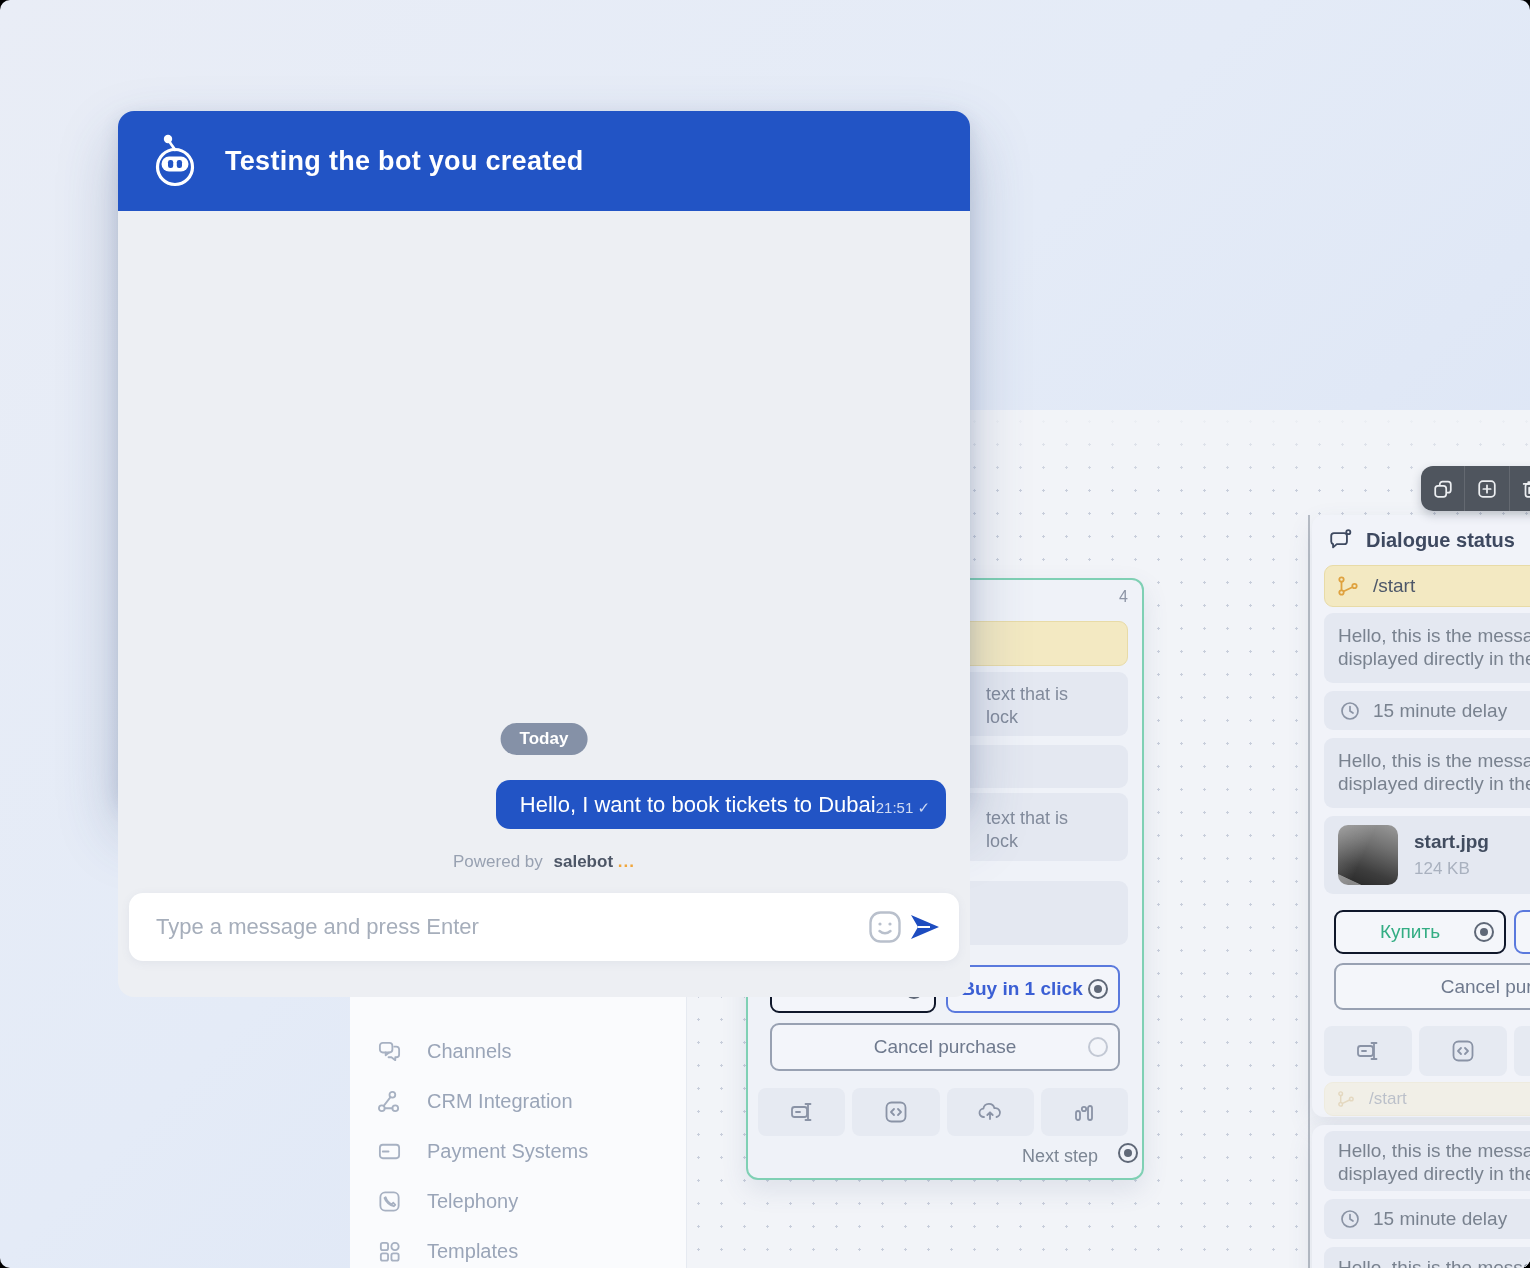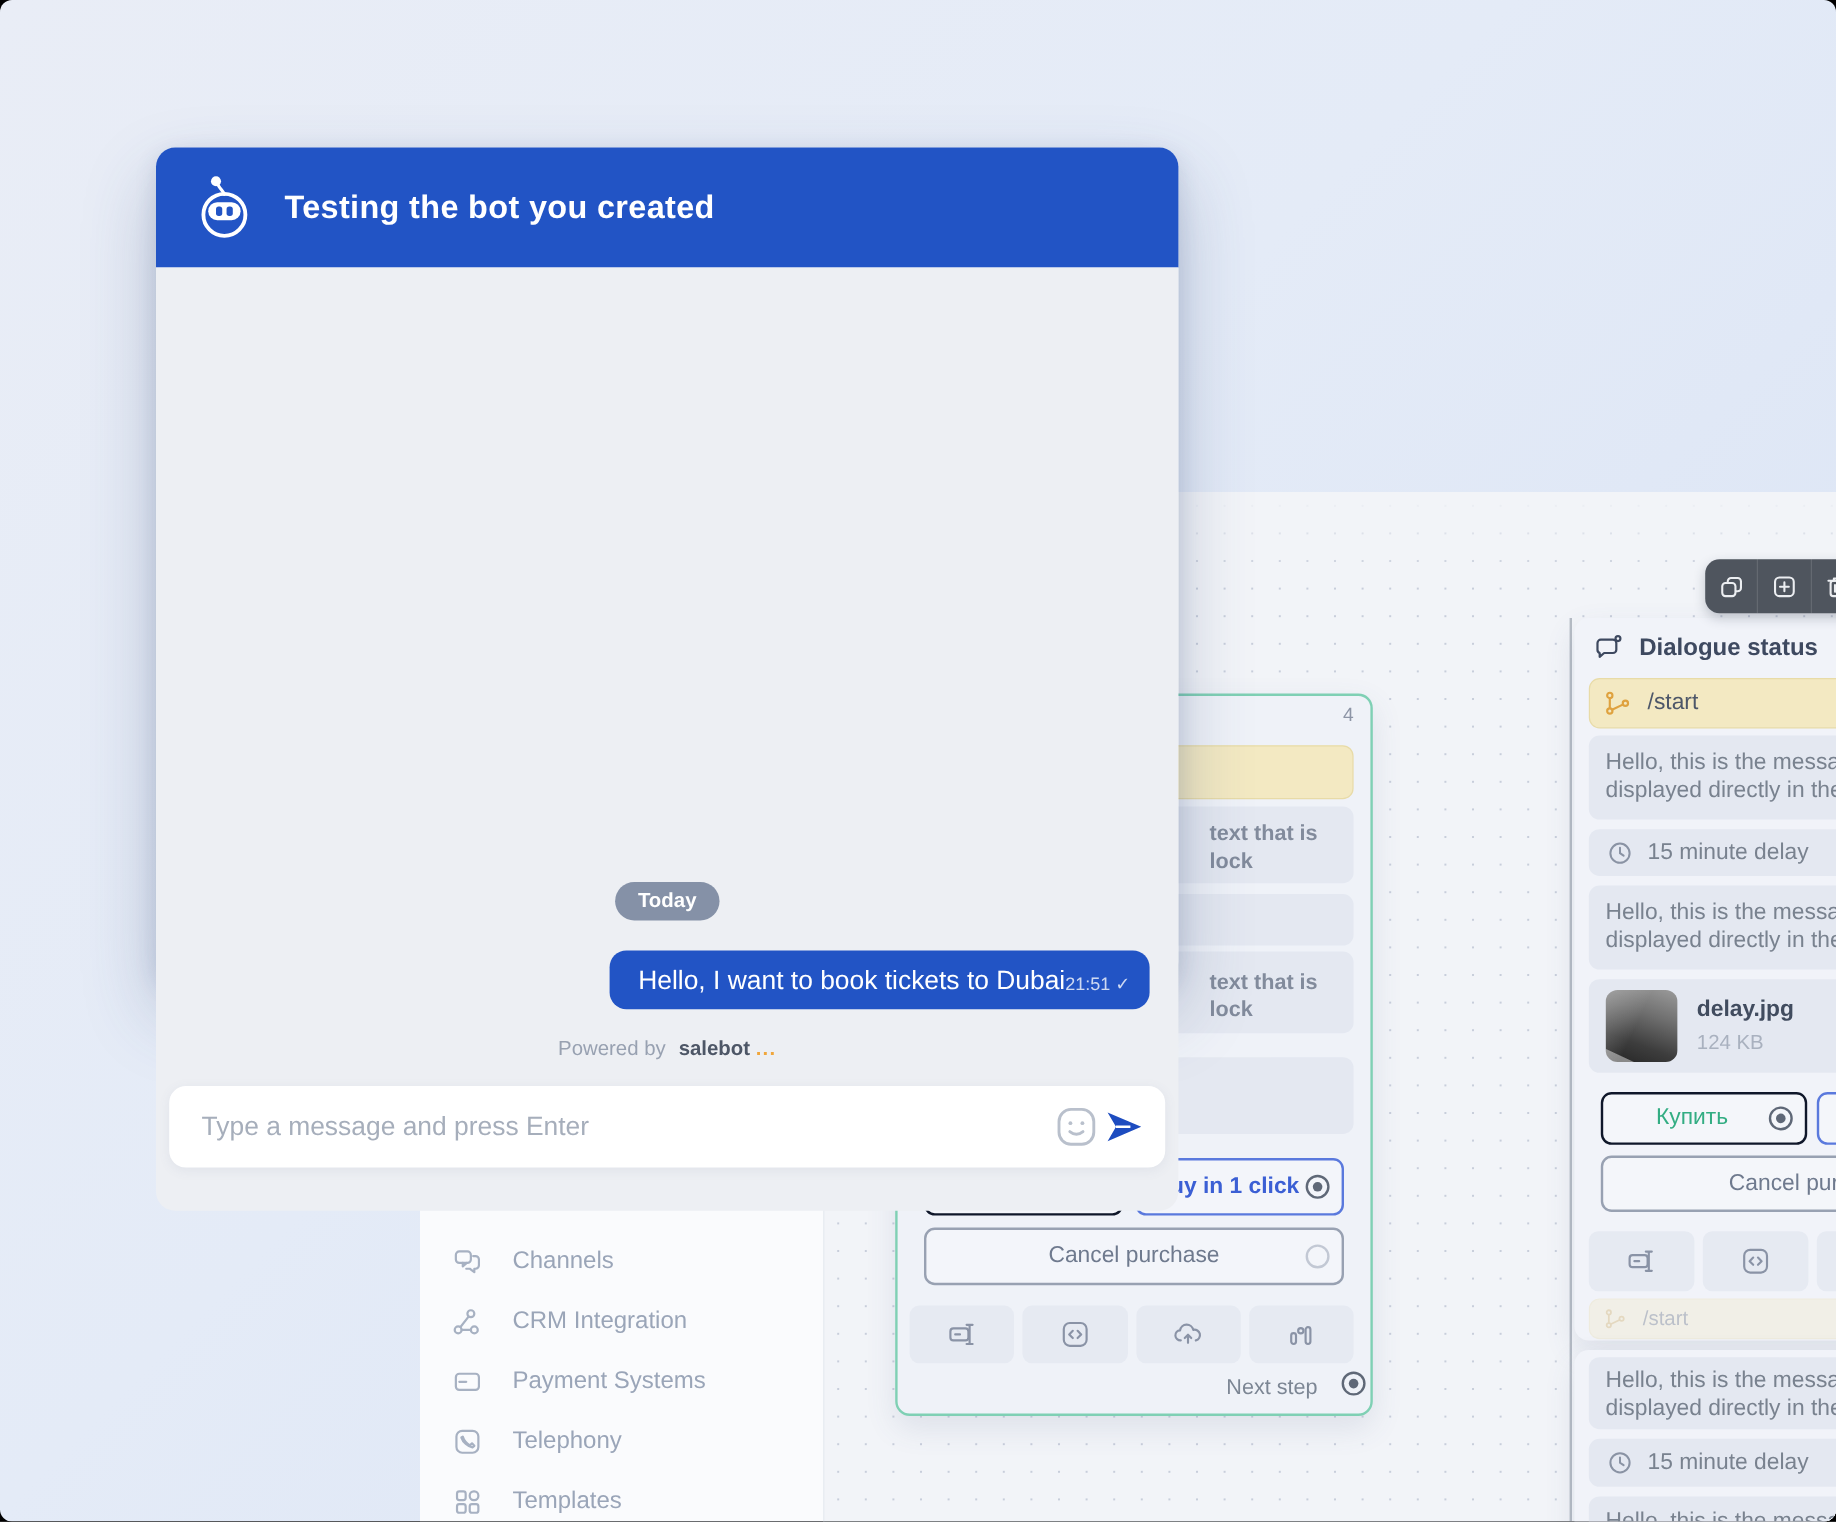--- a/index.html
+++ b/index.html
@@ -36,21 +36,21 @@
   .radio{width:20px;height:20px;border:2px solid #5f6877;border-radius:50%;position:relative;flex:none;box-sizing:border-box;}
   .radio.dotted::after{content:"";position:absolute;inset:4px;background:#5f6877;border-radius:50%;}
   .radio.plain{border-color:#c2c8d4;}
   .btn .radio{position:absolute;right:10px;top:50%;margin-top:-10px;}
   .icon-grid{position:absolute;display:grid;grid-template-columns:repeat(4,1fr);gap:7px;}
   .icon-cell{background:#e6eaf2;border-radius:8px;display:flex;align-items:center;justify-content:center;cursor:pointer;}
   .icon-cell svg{width:26px;height:26px;}
   
   .ccard{left:746px;top:578px;width:394px;height:598px;border:2px solid #7fd0b4;background:#eff2f8;}
   .ccard .badge{position:absolute;top:8px;right:14px;font-size:16px;color:#8d95a6;}
-  .frag{position:absolute;left:250px;font-size:18px;color:#828b9c;white-space:nowrap;font-weight:bold;}
+  .frag{position:absolute;left:228px;font-size:18px;color:#828b9c;white-space:nowrap;}
   .nextstep{position:absolute;top:566px;right:44px;font-size:18px;color:#7c8694;}
   .nextstep-radio{position:absolute;top:563px;right:4px;}
   
   .scard{left:1312px;top:515px;width:394px;height:602px;background:#f1f3f9;}
   .scard-head{position:absolute;left:16px;top:13px;display:flex;align-items:center;gap:14px;}
   .scard-head svg{width:24px;height:24px;}
   .scard-head .ttl{font-size:20px;font-weight:bold;color:#3e4960;white-space:nowrap;}
   .start-flex{display:flex;align-items:center;gap:14px;padding-left:12px;height:100%;font-size:19px;color:#4d5769;}
   .file-flex{display:flex;align-items:center;gap:16px;padding:0 14px;height:100%;}
   .thumb{width:60px;height:60px;border-radius:10px;flex:none;
@@ -63,22 +63,22 @@
   
   .bcard{left:1312px;top:1125px;width:394px;height:170px;background:#f1f3f9;}
   
   .flow-toolbar{position:absolute;left:1421px;top:466px;width:132px;height:45px;background:#4f555e;
                 border-radius:12px 0 0 12px;display:flex;align-items:center;z-index:5;
                 box-shadow:0 4px 10px rgba(40,50,70,.25);}
   .tool-cell{width:44px;height:45px;display:flex;align-items:center;justify-content:center;cursor:pointer;}
   .tool-cell + .tool-cell{border-left:1px solid rgba(255,255,255,.12);}
   .tool-cell svg{width:22px;height:22px;}
   
-  .chat{position:absolute;left:130px;top:111px;width:852px;height:694px;border-radius:16px;z-index:10;
-        box-shadow:0 28px 60px rgba(54,74,122,.28),0 6px 18px rgba(54,74,122,.15);margin-top:12px;}
+  .chat{position:absolute;left:118px;top:111px;width:852px;height:694px;border-radius:16px;z-index:10;
+        box-shadow:0 28px 60px rgba(54,74,122,.28),0 6px 18px rgba(54,74,122,.15);}
   .chat-header{height:100px;background:#2254c5;border-radius:16px 16px 0 0;display:flex;align-items:center;padding-left:33px;}
   .chat-header .robot{width:48px;height:60px;flex:none;}
   .chat-title{margin-left:26px;font-size:27px;font-weight:bold;color:#fff;letter-spacing:.3px;white-space:nowrap;}
   .chat-body{position:relative;height:786px;background:#edeff3;border-radius:0 0 16px 16px;}
   .today-pill{position:absolute;top:512px;left:50%;transform:translateX(-50%);background:#8591a7;color:#fff;
               font-size:17px;font-weight:bold;padding:6px 19px;border-radius:16px;}
   .bubble{position:absolute;top:569px;right:24px;background:#2254c5;color:#fff;border-radius:14px;
           padding:12px 16px 11px 24px;display:flex;align-items:flex-end;gap:0;}
   .bubble .txt{font-size:22px;white-space:nowrap;}
   .bubble .meta{font-size:15px;color:rgba(255,255,255,.78);white-space:nowrap;padding-bottom:1px;}
@@ -243,21 +243,21 @@
     <div class="row" style="left:12px;top:223px;width:370px;height:70px;">
       <div class="msg-lines">
         <span>Hello, this is the message</span>
         <span>displayed directly in the</span>
       </div>
     </div>
     <div class="row" style="left:12px;top:301px;width:370px;height:78px;">
       <div class="file-flex">
         <div class="thumb"></div>
         <div>
-          <div class="fname">delay.jpg</div>
+          <div class="fname">start.jpg</div>
           <div class="fsize">124 KB</div>
         </div>
       </div>
     </div>
     <div class="btn green" style="left:22px;top:395px;width:172px;height:44px;padding-right:20px;">
       <span>Купить</span>
       <span class="radio dotted"></span>
     </div>
     <div class="btn blue" style="left:202px;top:395px;width:178px;height:44px;">
       

